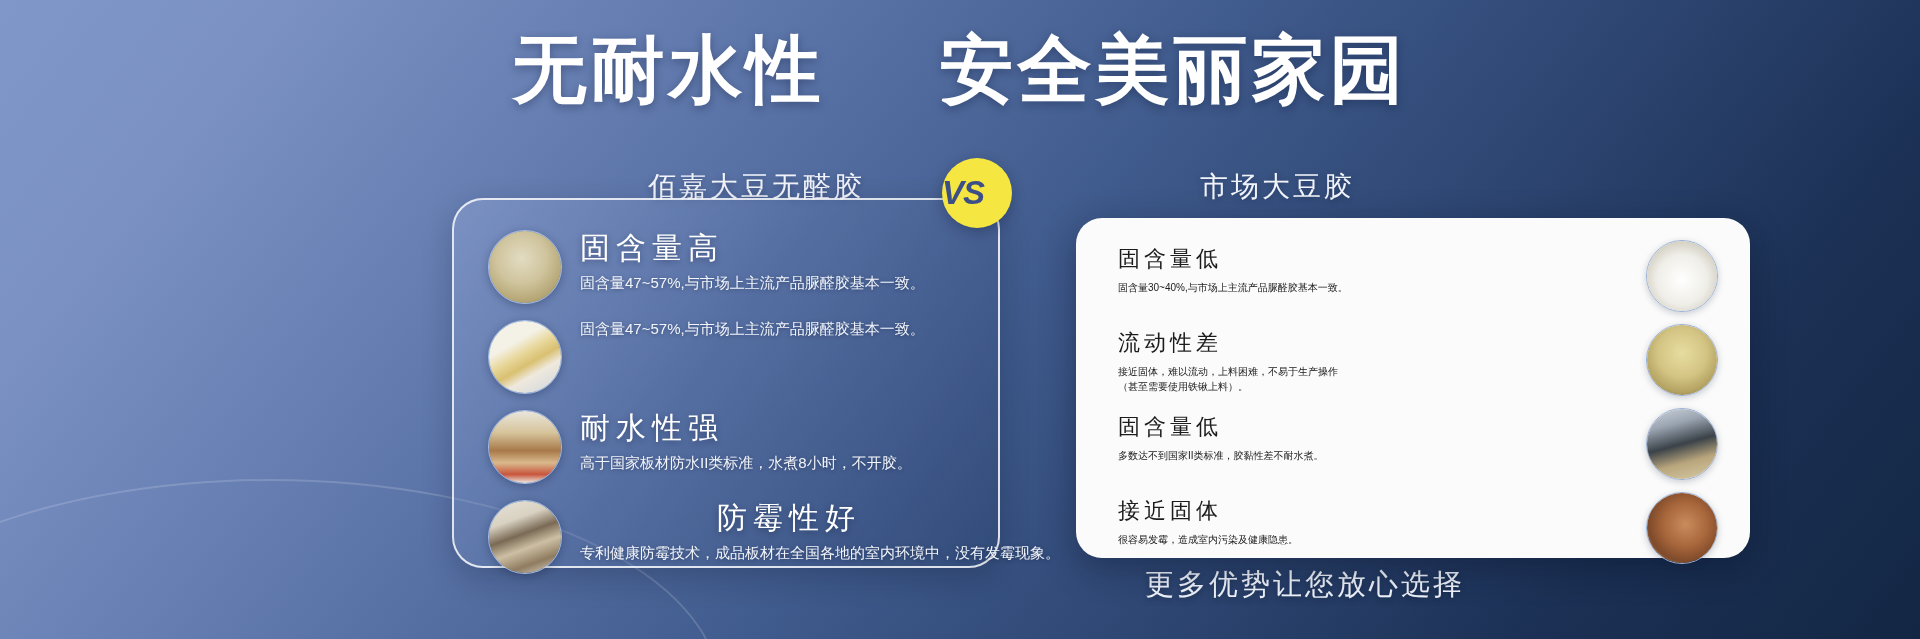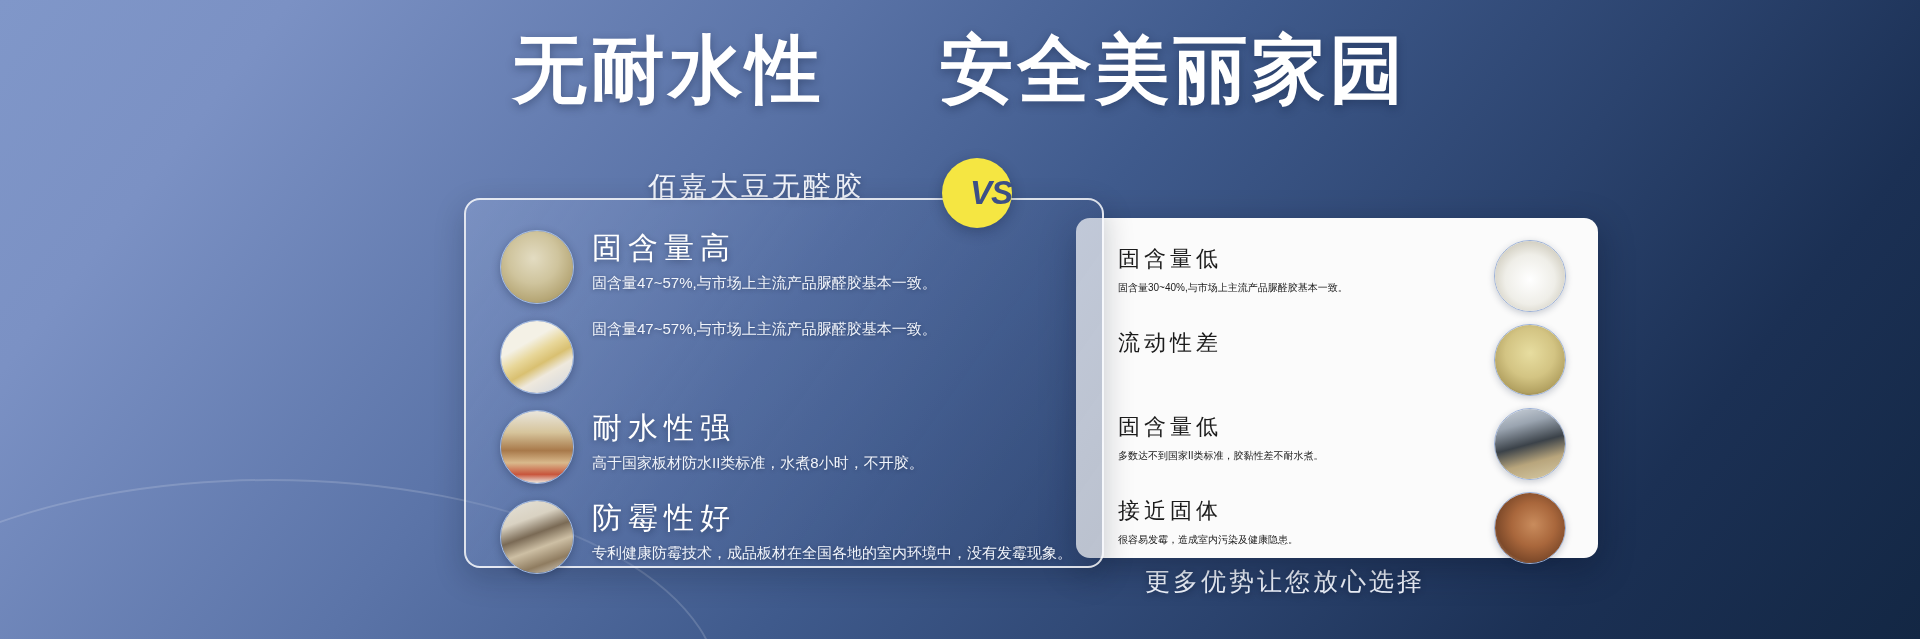--- a/index.html
+++ b/index.html
@@ -41,36 +41,36 @@
   .cap-left  { left:648px; }
   .cap-right { left:1200px; }
 
   
   .vs-badge {
     position:absolute;
     left:942px; top:158px;
     width:70px; height:70px;
     border-radius:50%;
     background:#f5e642;
-    display:flex; align-items:center; justify-content:flex-end;
+    display:flex; align-items:center; justify-content:flex-start;
     color:#3c4f86;
     font-size:33px; font-weight:bold;
     font-style:italic;
     letter-spacing:-1px;
     z-index:9;
     box-shadow:0 4px 14px rgba(10,20,45,.30);
   }
 
   
   .card-right {
     position:absolute;
     left:1076px; top:218px;
-    width:522px; height:340px;
+    width:674px; height:340px;
     background:#fbfbfb;
-    border-radius:14px;
+    border-radius:26px;
     box-shadow:0 10px 34px rgba(8,16,36,.38);
     z-index:2;
   }
   .card-right .rows { padding:26px 34px 0 42px; }
   .rrow { position:relative; min-height:74px; margin-bottom:10px; }
   .rrow:last-child { margin-bottom:0; }
   .rrow .r-title {
     font-size:22px; color:#1c1c1c; letter-spacing:4px;
     margin-bottom:6px; font-weight:normal;
   }
@@ -82,31 +82,31 @@
     position:absolute; right:-2px; top:-4px;
     width:72px; height:72px; border-radius:50%;
     border:1px solid #9bb0d6;
     box-shadow:0 2px 7px rgba(20,30,60,.22);
     overflow:hidden;
   }
 
   
   .card-left {
     position:absolute;
-    left:464px; top:198px;
-    width:640px; height:370px;
+    left:452px; top:198px;
+    width:548px; height:370px;
     border:2px solid rgba(255,255,255,.82);
-    border-radius:16px;
+    border-radius:31px;
     background:linear-gradient(125deg, rgba(150,170,215,.42) 0%, rgba(95,120,172,.34) 45%, rgba(40,62,105,.30) 100%);
     z-index:4;
     box-shadow:0 10px 30px rgba(8,16,36,.22);
   }
   .card-left .rows { padding:26px 0 0 34px; }
   .lrow { position:relative; min-height:80px; padding-left:92px; margin-bottom:10px; }
-  .lrow:last-child { margin-bottom:0; }
+  .lrow:last-child { margin-bottom:0;text-align:center; }
   .lrow .l-thumb {
     position:absolute; left:0; top:2px;
     width:74px; height:74px; border-radius:50%;
     border:1px solid rgba(170,195,235,.9);
     box-shadow:0 2px 8px rgba(10,20,45,.30);
     overflow:hidden;
   }
   .lrow .l-title {
     font-size:30px; color:#ffffff; letter-spacing:6px;
     margin-top:2px; margin-bottom:3px;
@@ -116,21 +116,21 @@
     font-size:15px; color:#f2f5fb; line-height:1.45;
     white-space:nowrap;
     text-shadow:0 1px 4px rgba(10,20,45,.40);
   }
 
   
   .footer-note {
     position:absolute;
     left:1145px; top:565px;
     color:#eef2fa;
-    font-size:25px;
+    font-size:29px;
     letter-spacing:3px;
     white-space:nowrap;
     text-shadow:0 2px 6px rgba(8,16,36,.40);
   }
 
   
   .swoosh {
     position:absolute;
     left:-180px; bottom:-260px;
     width:900px; height:420px;
@@ -157,38 +157,41 @@
 
   <div class="swoosh"></div>
 
   <div class="headline">
     <span>无耐水性</span>
     <span class="gap"></span>
     <span>安全美丽家园</span>
   </div>
 
   <div class="cap cap-left">佰嘉大豆无醛胶</div>
+  <div class="cap cap-right">市场大豆胶</div>
 
   <div class="vs-badge">
     <span>VS</span>
   </div>
 
   <div class="card-right">
     <div class="rows">
 
       <div class="rrow">
         <div class="r-title">固含量低</div>
         <div class="r-desc">固含量30~40%,与市场上主流产品脲醛胶基本一致。</div>
         <div class="r-thumb">
             <div class="ph ph-white"></div>
           </div>
       </div>
 
       <div class="rrow">
         <div class="r-title">流动性差</div>
+        <div class="r-desc">接近固体，难以流动，上料困难，不易于生产操作
+（甚至需要使用铁锹上料）。</div>
         <div class="r-thumb">
             <div class="ph ph-powder"></div>
           </div>
       </div>
 
       <div class="rrow">
         <div class="r-title">固含量低</div>
         <div class="r-desc">多数达不到国家II类标准，胶黏性差不耐水煮。</div>
         <div class="r-thumb">
             <div class="ph ph-machine"></div>

